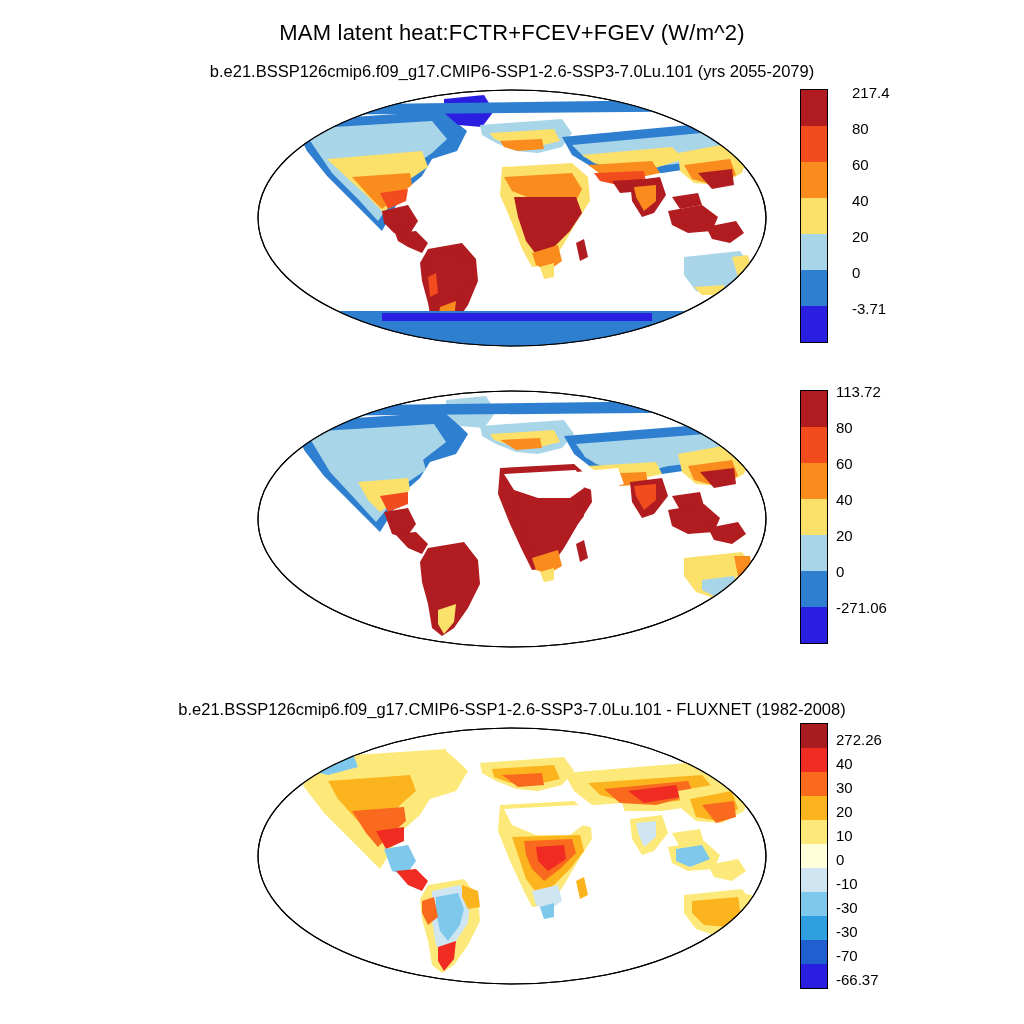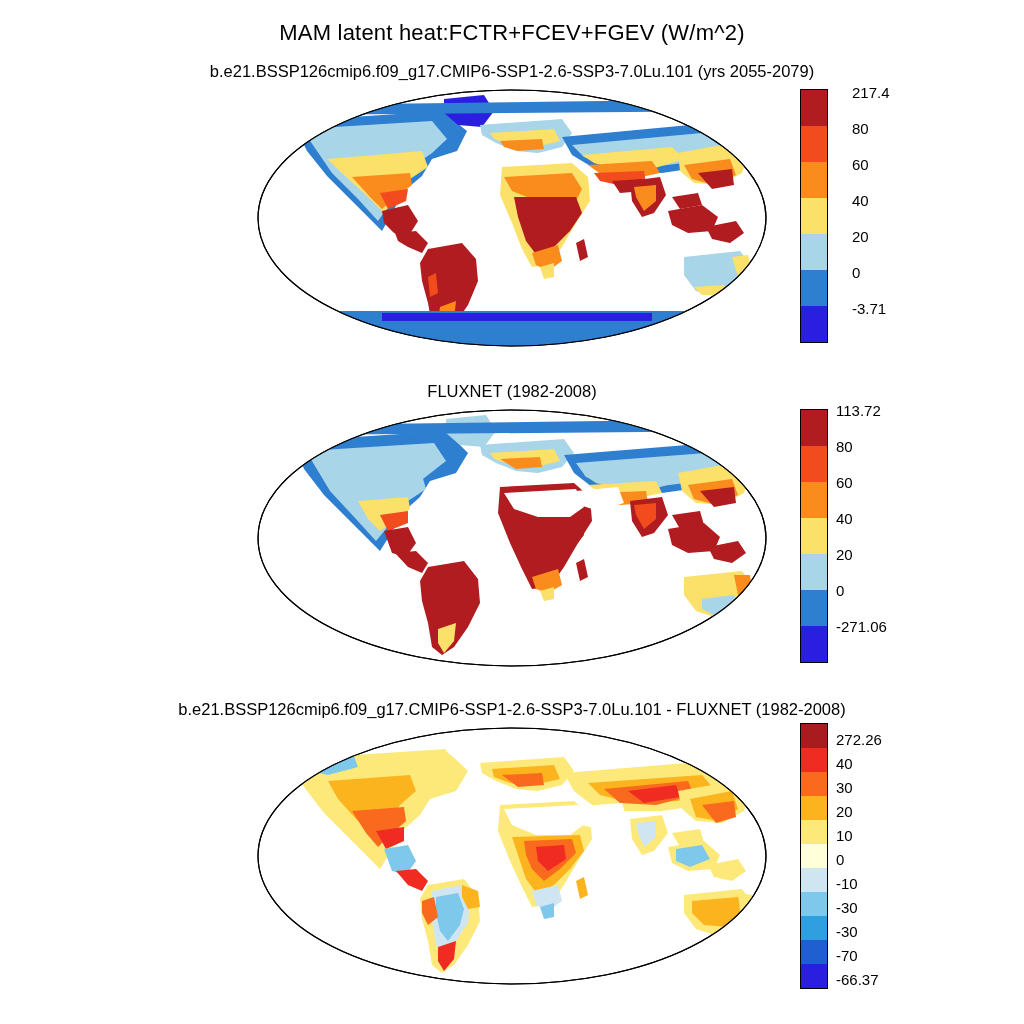--- a/index.html
+++ b/index.html
@@ -175,21 +175,20 @@
         <span class="cbar-label" style="top:66px;">60</span>
         <span class="cbar-label" style="top:102px;">40</span>
         <span class="cbar-label" style="top:138px;">20</span>
         <span class="cbar-label" style="top:174px;">0</span>
         <span class="cbar-label" style="top:210px;text-align:right;">-3.71</span>
       </div>
     </div>
   </div>
 
   <div class="panel p2">
-    <div class="panel-title">FLUXNET (1982-2008)</div>
 
     <div class="map-wrap">
       <svg class="map-svg" width="560" height="275" viewBox="0 0 560 275">
         <defs>
           <clipPath id="globe2">
             <ellipse cx="280" cy="137" rx="254" ry="128"></ellipse>
           </clipPath>
         </defs>
         <ellipse cx="280" cy="137" rx="254" ry="128" fill="#ffffff" stroke="#000000" stroke-width="1.1"></ellipse>
         <g clip-path="url(#globe2)">

